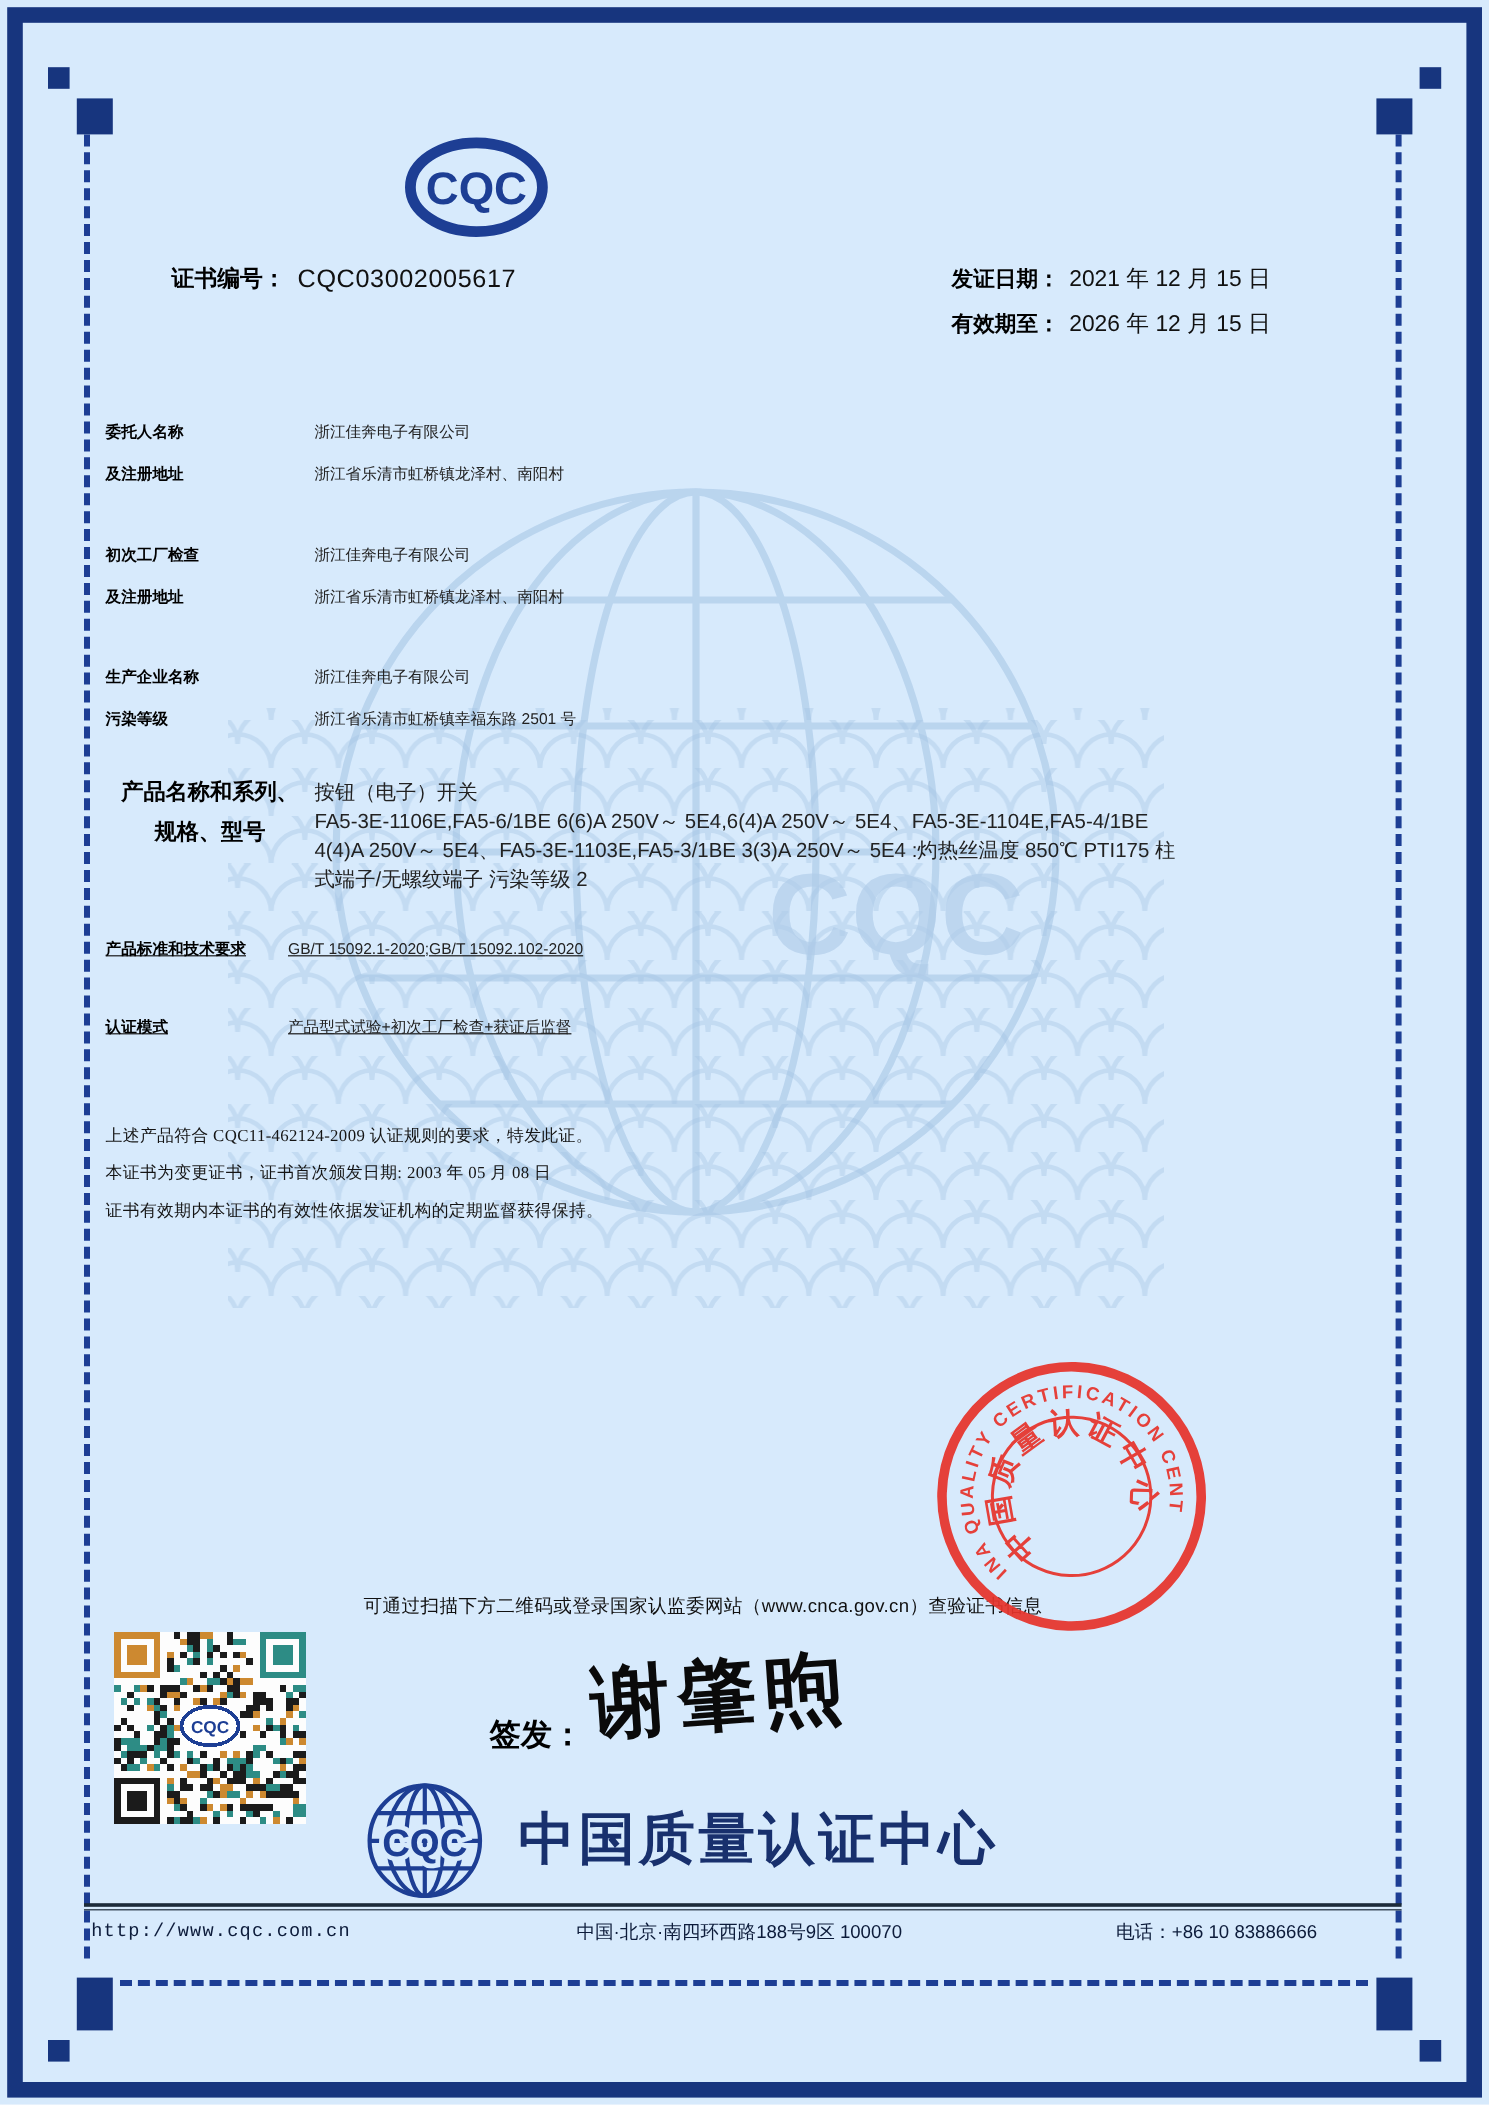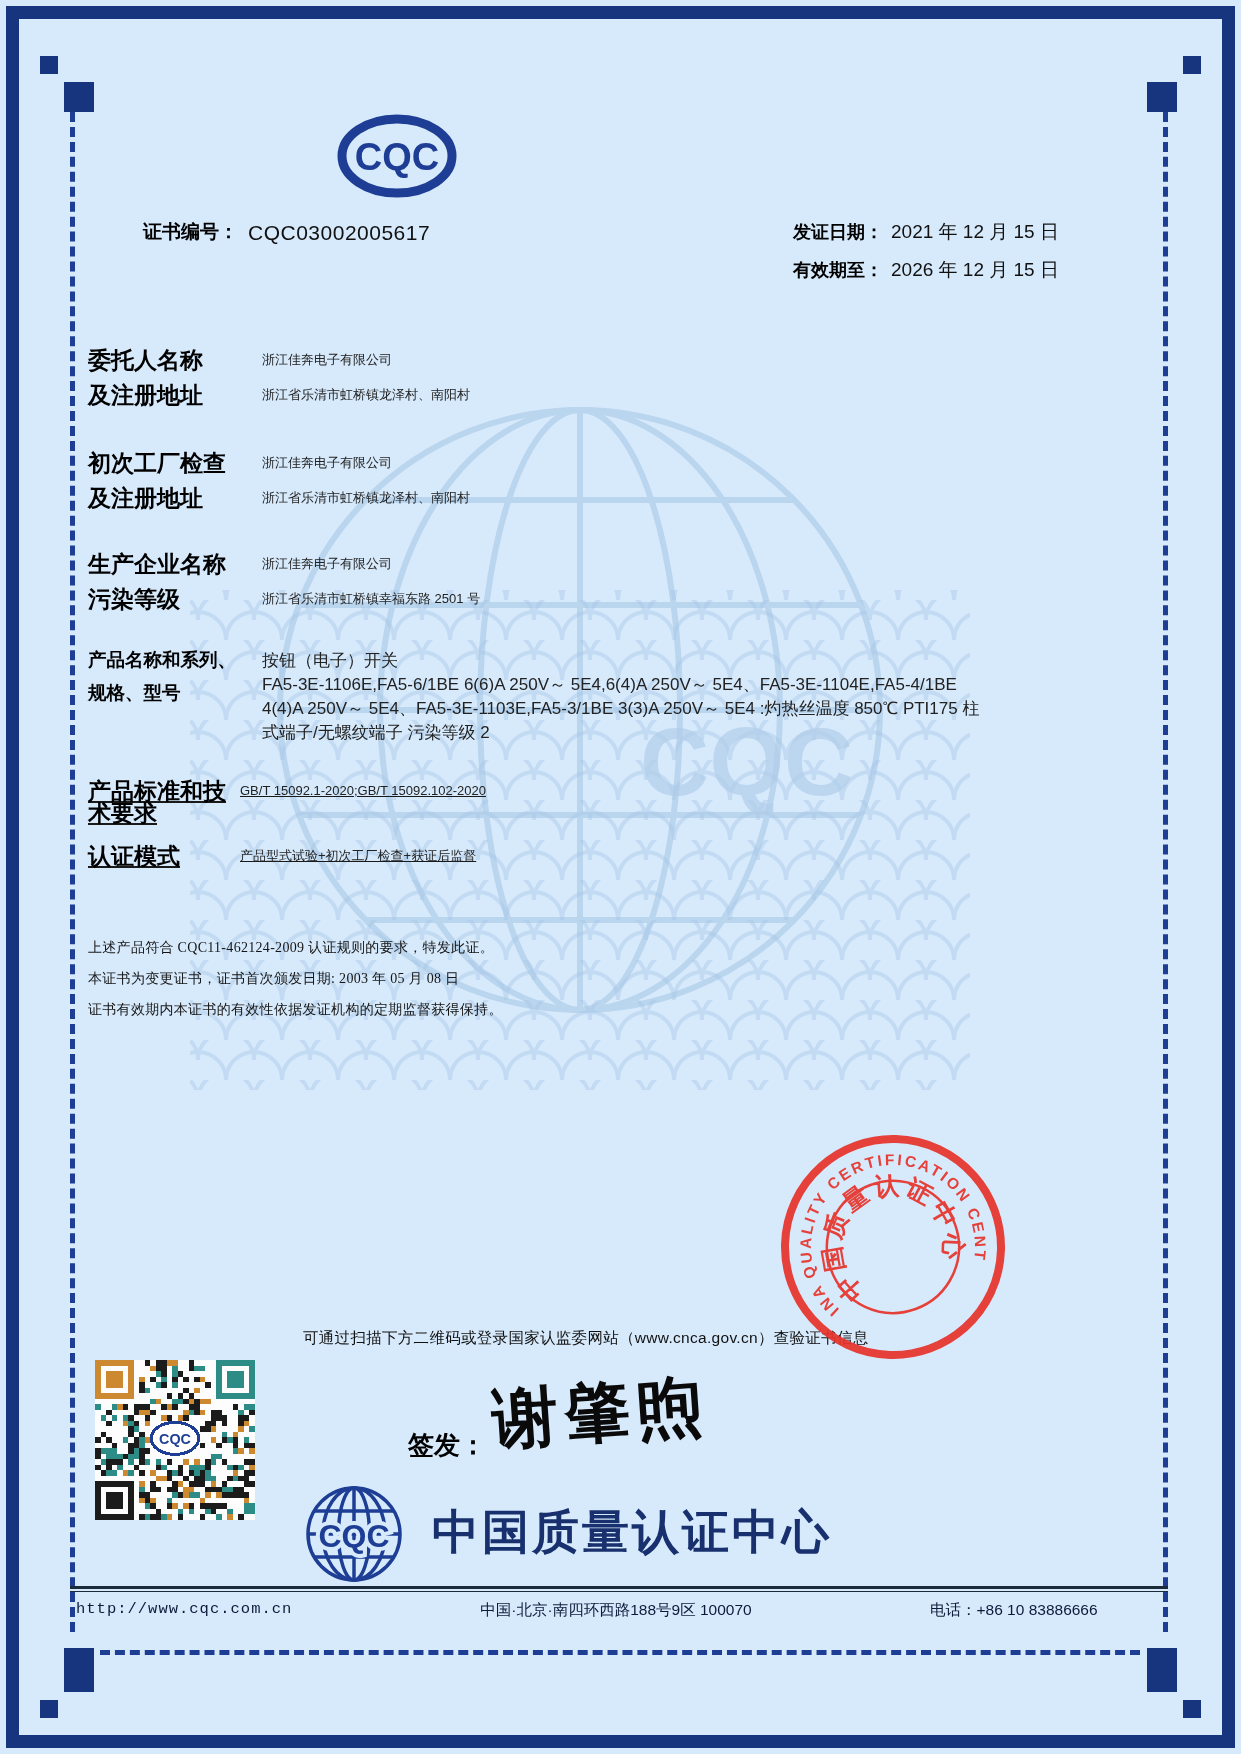--- a/index.html
+++ b/index.html
@@ -25,25 +25,25 @@
   .logo-top{left:336px; top:114px;}
   .certno{left:143px; top:219px; display:flex; align-items:flex-end; gap:10px;}
   .certno .lab{font-size:19px; font-weight:bold; color:#000;}
   .certno .val{font-size:21px; letter-spacing:.5px; color:#111;}
   .dates{left:793px; top:219px;}
   .dates .row{display:flex; gap:8px; margin-bottom:12px; align-items:baseline;}
   .dates .lab{font-size:18px; font-weight:bold; color:#000;}
   .dates .val{font-size:19px; color:#111;}
   .party{left:88px; width:1020px;}
   .frow{display:flex;}
-  .fcol-label{width:174px; flex:0 0 174px; font-size:23px; font-weight:bold; color:#000; line-height:22px;}
+  .fcol-label{width:174px; flex:0 0 174px; font-size:13px; font-weight:bold; color:#000; line-height:22px;}
   .fcol-value{font-size:13px; color:#222; line-height:22px;}
   .party .frow + .frow{margin-top:13px;}
   .product{left:88px; top:648px; width:1060px; display:flex;}
-  .product .labels{width:174px; flex:0 0 174px;}
+  .product .labels{width:174px; flex:0 0 174px;text-align:center;}
   .product .labels div{font-size:18.5px; font-weight:bold; color:#000; line-height:24px;}
   .product .labels div + div{margin-top:9px;}
   .product .values{font-size:17px; color:#222; line-height:24px; width:846px;}
   .kv{left:88px; display:flex;text-decoration:underline;}
   .kv .fcol-label{width:152px; flex:0 0 152px;}
   .stm{left:88px; font-size:14px; color:#151515; line-height:19px; letter-spacing:.3px;margin-top:29px;}
   .note{left:303px; top:1328px; font-size:15.5px; color:#111; letter-spacing:.3px;}
   .qr{left:95px; top:1360px; z-index:3;}
   .sign-label{left:408px; top:1428px; font-size:26px; font-weight:bold; color:#000;}
   .signature{left:492px; top:1368px; font-size:66px; font-weight:600; color:#0a0a0a;

